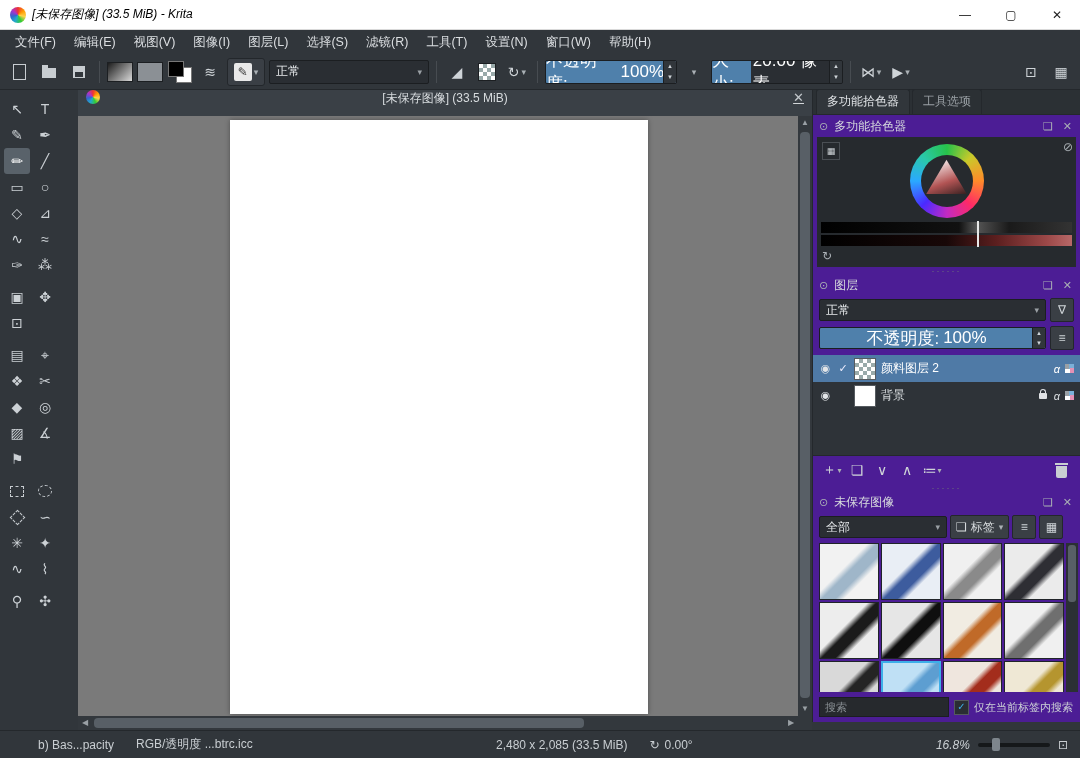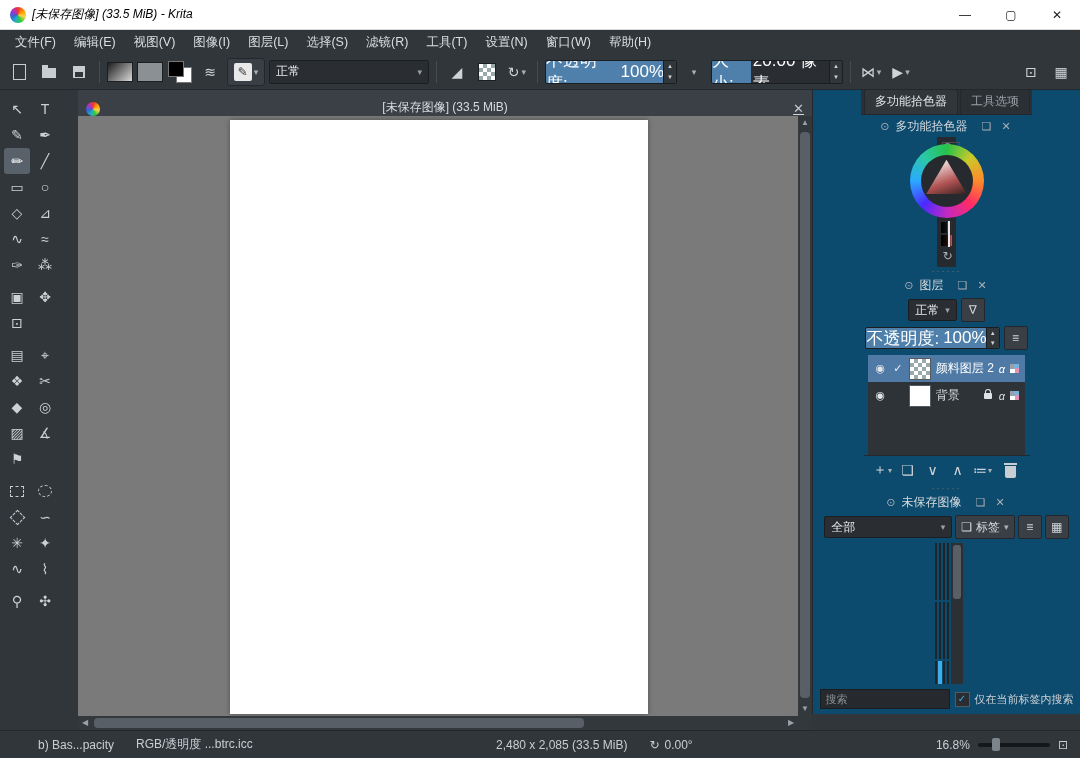--- a/index.html
+++ b/index.html
@@ -65,37 +65,37 @@
   .toolgrid{display:grid;grid-template-columns:26px 26px;gap:0 2px;padding:6px 4px;}
   .tool{width:26px;height:26px;display:flex;align-items:center;justify-content:center;font-size:14px;color:#ccd1d5;border-radius:3px;}
   .tool.selected{background:#59626a;color:#fff;}
   .tgap{grid-column:1 / span 2;height:6px;}
   .shape-rect{width:12px;height:9px;border:1px dashed #c8cdd1;}
   .shape-ellipse{width:12px;height:10px;border:1px dashed #c8cdd1;border-radius:50%;}
   .shape-diamond{width:9px;height:9px;border:1px dashed #c8cdd1;transform:rotate(45deg);}
 
   
   .canvas-wrap{position:absolute;left:78px;top:0;width:734px;bottom:0;background:#2b3036;}
-  .subhead{position:absolute;top:0;left:0;right:0;height:26px;background:#3a4046;display:flex;align-items:flex-end;padding:0 8px;box-sizing:border-box;text-decoration:underline;}
+  .subhead{position:absolute;top:0;left:0;right:0;height:26px;background:#3a4046;display:flex;align-items:flex-start;padding:0 8px;box-sizing:border-box;text-decoration:underline;}
   .sub-icon{width:14px;height:14px;border-radius:50%;background:conic-gradient(#e33,#f90,#ffd24a,#3c3,#2ac,#36c,#a3c,#e33);}
   .sub-title{position:absolute;left:0;right:0;text-align:center;color:#d7dbde;font-size:12px;pointer-events:none;}
   .sub-close{margin-left:auto;color:#c3c8cc;font-size:13px;z-index:2;}
   .viewport{position:absolute;top:26px;left:0;right:14px;bottom:14px;background:#7a7a7a;overflow:hidden;}
   .page{position:absolute;left:152px;top:4px;width:418px;bottom:2px;background:#ffffff;box-shadow:0 0 5px rgba(0,0,0,.35);}
   .vscroll{position:absolute;top:26px;right:0;width:14px;bottom:14px;background:#33383d;display:flex;flex-direction:column;align-items:center;}
   .hscroll{position:absolute;left:0;right:14px;bottom:0;height:14px;background:#33383d;}
   .sarrow{color:#9aa0a5;font-size:8px;line-height:14px;width:14px;text-align:center;}
   .vthumb{position:absolute;top:16px;bottom:18px;left:2px;width:10px;background:#585f66;border-radius:4px;}
   .hthumb{position:absolute;left:16px;width:68%;top:2px;height:10px;background:#585f66;border-radius:4px;}
   .harrow-l{position:absolute;left:0;top:0;} .harrow-r{position:absolute;right:0;top:0;}
   .scorner{position:absolute;right:0;bottom:0;width:14px;height:14px;background:#33383d;}
 
   
-  .dock{position:absolute;left:812px;top:0;width:268px;bottom:16px;background:#0c4a6e;border-left:1px solid #24282c;
-        display:flex;flex-direction:column;box-sizing:border-box;align-items:center;}
+  .dock{position:absolute;left:812px;top:0;width:268px;bottom:8px;background:#4c1d95;border-left:1px solid #24282c;
+        display:flex;flex-direction:column;box-sizing:border-box;}
   .docktabs{height:24px;display:flex;align-items:flex-end;background:#2b3034;border-bottom:1px solid #24282c;padding-left:3px;}
   .dtab{padding:3px 10px 4px;font-size:12px;border:1px solid #24282c;border-bottom:none;border-radius:3px 3px 0 0;margin-right:2px;}
   .dtab.active{background:#31363b;color:#e2e5e8;}
   .dtab.inactive{background:#2b3034;color:#9aa0a5;}
   .panel-head{height:22px;display:flex;align-items:center;gap:6px;padding:0 6px;color:#d6dadd;}
   .ph-icon{font-size:11px;color:#aab0b5;}
   .ph-sp{flex:1;}
   .ph-btn{font-size:11px;color:#aab0b5;padding:0 2px;}
   .split{height:7px;display:flex;align-items:center;justify-content:center;}
   .split::after{content:"······";color:#6d7378;font-size:9px;letter-spacing:2px;line-height:4px;}
@@ -161,21 +161,21 @@
   .searchbox::placeholder{color:#8a9095;}
   .cb{width:13px;height:13px;background:#2a2e33;border:1px solid #55595e;color:#3daee9;font-size:10px;line-height:11px;text-align:center;}
   .cblabel{font-size:11px;color:#cdd2d6;white-space:nowrap;}
 
   
   .statusbar{position:absolute;bottom:0;left:0;width:1080px;height:28px;background:#31363b;border-top:1px solid #24282c;
              display:flex;align-items:center;gap:22px;padding:0 12px;box-sizing:border-box;color:#c9ced2;}
   .sb-brush{margin-left:26px;}
   .sb-dims{margin-left:auto;}
   .sb-rot{display:flex;align-items:center;gap:5px;}
-  .sb-zoomgrp{margin-left:auto;display:flex;align-items:center;gap:8px;}
+  .sb-zoomgrp{margin-left:auto;display:flex;align-items:center;gap:8px;font-style:italic;}
   .ztrack{position:relative;width:72px;height:4px;background:#15181a;border-radius:2px;}
   .zthumb{position:absolute;left:14px;top:-5px;width:8px;height:13px;background:#7d858c;border-radius:2px;}
 </style>
 </head>
 <body>
 
 <div class="titlebar">
   <div class="app-icon"></div>
   <div class="win-title">[未保存图像] (33.5 MiB)  - Krita</div>
   <div class="win-controls">

